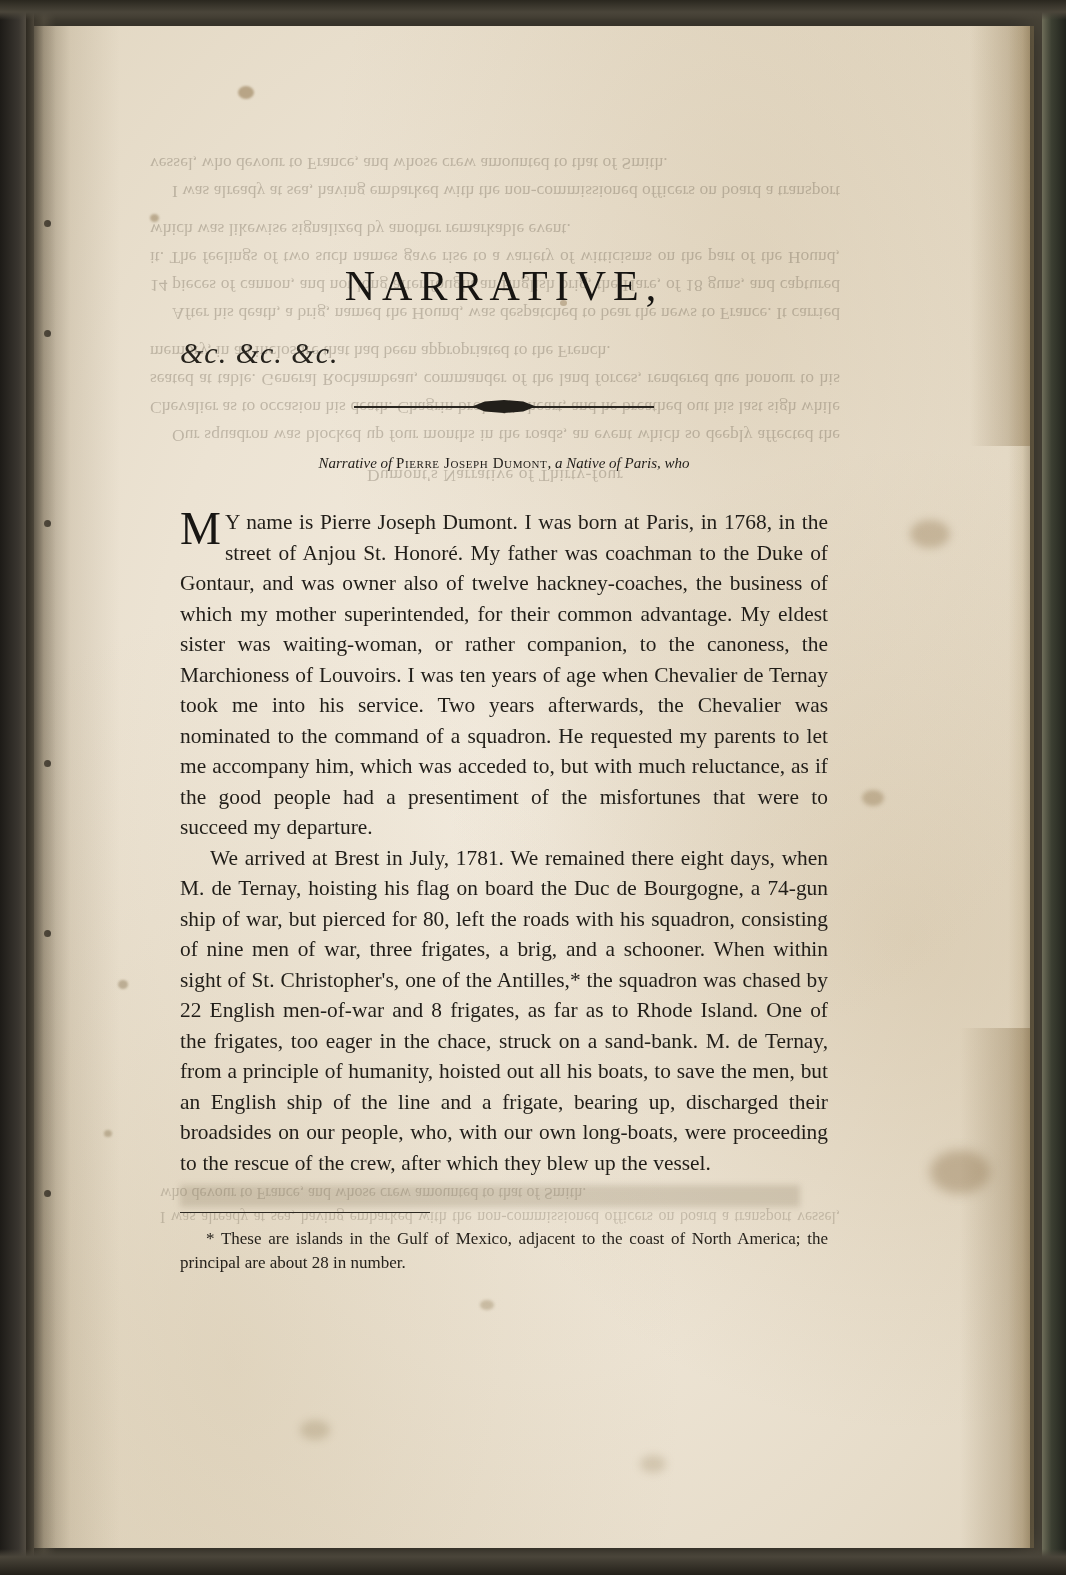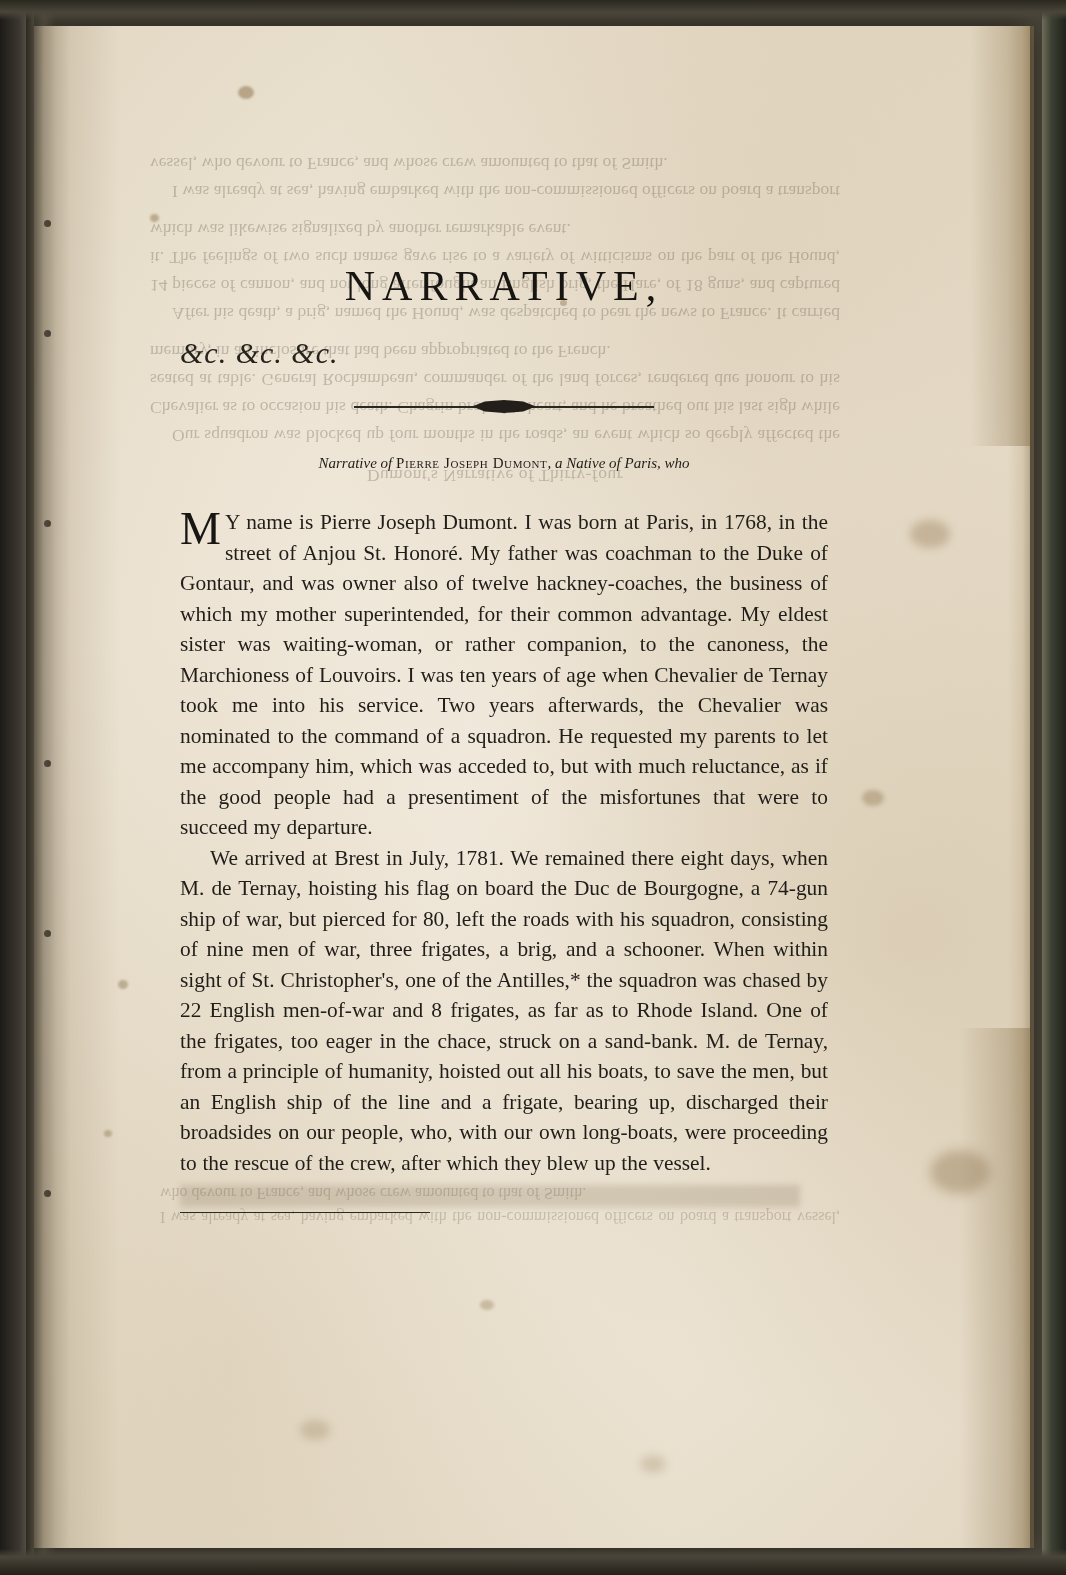--- a/index.html
+++ b/index.html
@@ -329,20 +329,21 @@
 
     <div id="headnote">
       <span>Narrative of </span><span class="sc">Pierre  Joseph  Dumont</span><span>, a Native of Paris, who</span><br>
     </div>
 
     <p class="body-p first"><span id="dropcap">M</span><span>Y name is Pierre Joseph Dumont. I was born at Paris, in 1768, in the street of Anjou St. Honoré. My father was coachman to the Duke of Gontaur, and was owner also of twelve hackney-coaches, the business of which my mother superintended, for their common advantage. My eldest sister was waiting-woman, or rather companion, to the canoness, the Marchioness of Louvoirs. I was ten years of age when Chevalier de Ternay took me into his service. Two years afterwards, the Chevalier was nominated to the command of a squadron. He requested my parents to let me accompany him, which was acceded to, but with much reluctance, as if the good people had a presentiment of the misfortunes that were to succeed my departure.</span></p>
 
     <p class="body-p">We arrived at Brest in July, 1781. We remained there eight days, when M. de Ternay, hoisting his flag on board the Duc de Bourgogne, a 74-gun ship of war, but pierced for 80, left the roads with his squadron, consisting of nine men of war, three frigates, a brig, and a schooner. When within sight of St. Christopher's, one of the Antilles,* the squadron was chased by 22 English men-of-war and 8 frigates, as far as to Rhode Island. One of the frigates, too eager in the chace, struck on a sand-bank. M. de Ternay, from a principle of humanity, hoisted out all his boats, to save the men, but an English ship of the line and a frigate, bearing up, discharged their broadsides on our people, who, with our own long-boats, were proceeding to the rescue of the crew, after which they blew up the vessel.</p>
 
     <div id="footnote-rule"></div>
+    <p id="footnote">* These are islands in the Gulf of Mexico, adjacent to the coast of North America; the principal are about 28 in number.</p>
   </div>
 
   <div id="gutter-shadow"></div>
   <div id="gutter-inner"></div>
   <div id="right-board"></div>
   <div id="top-board"></div>
   <div id="bottom-board"></div>
 
 </div>
 

